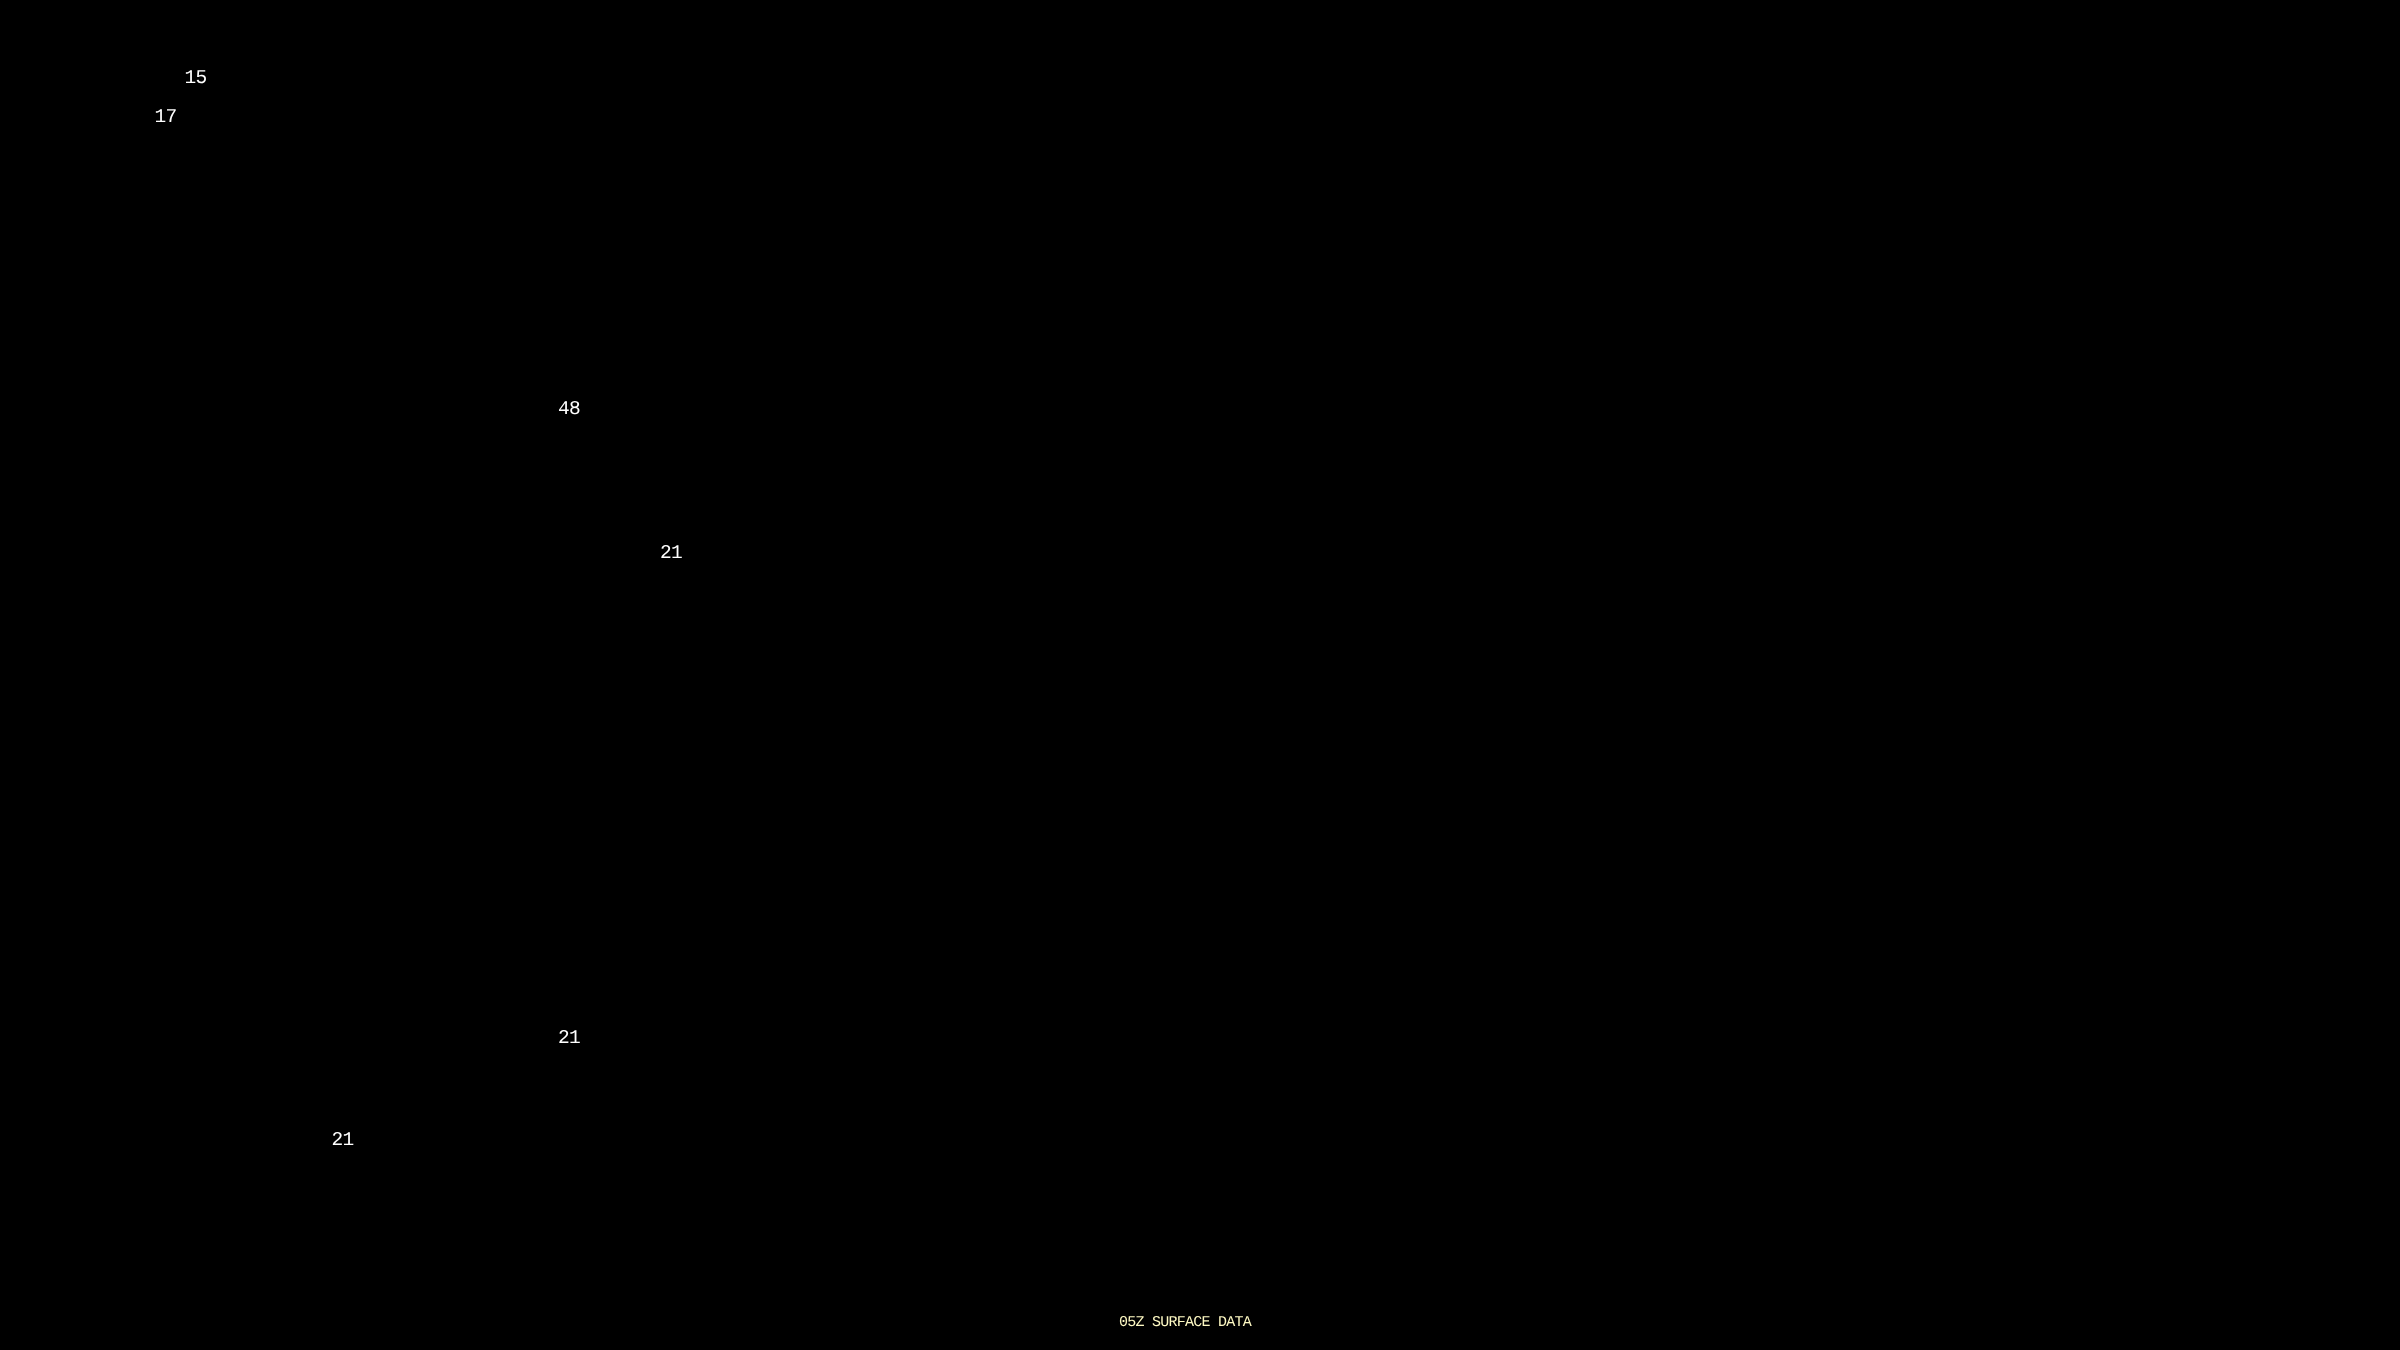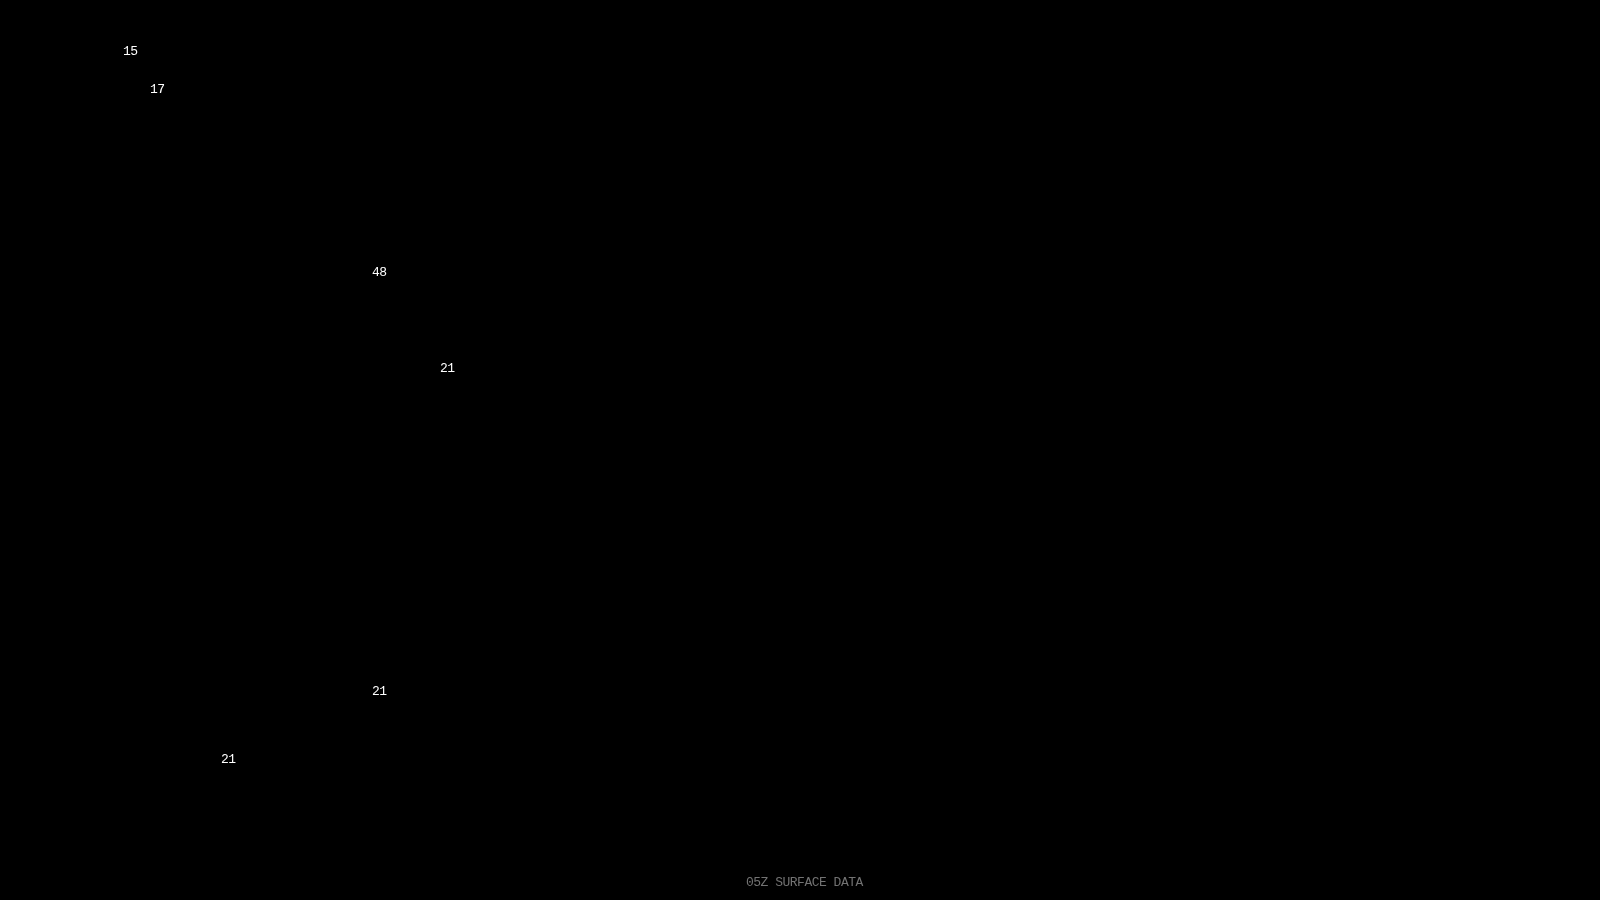--- a/index.html
+++ b/index.html
@@ -27,34 +27,34 @@
     position: absolute;
     color: #ffffff;
     font-family: "Liberation Mono", monospace;
     font-size: 13px;
     letter-spacing: -0.5px;
     line-height: 13px;
     white-space: pre;
   }
   .legend-text {
     position: absolute;
-    color: #737373;
+    color: #fef9c3;
     font-family: "Liberation Mono", monospace;
-    font-size: 13px;
+    font-size: 10px;
     letter-spacing: -0.5px;
     line-height: 13px;
     white-space: pre;
   }
 </style>
 </head>
 <body>
 
 <div class="screen">
   <div class="station-layer" id="station-layer">
       <span class="station-value" style="left: 123px; top: 45px;">15</span>
-      <span class="station-value" style="left: 103px; top: 83px; margin-left: 47px;">17</span>
+      <span class="station-value" style="left: 103px; top: 71px;">17</span>
       <span class="station-value" style="left: 372px; top: 266px;">48</span>
       <span class="station-value" style="left: 440px; top: 362px;">21</span>
       <span class="station-value" style="left: 372px; top: 685px;">21</span>
       <span class="station-value" style="left: 221px; top: 753px;">21</span>
     </div>
   <div class="legend-text" id="legend-text" style="left: 746px; top: 876px;">05Z SURFACE DATA</div>
 </div>
 
 </body></html>

